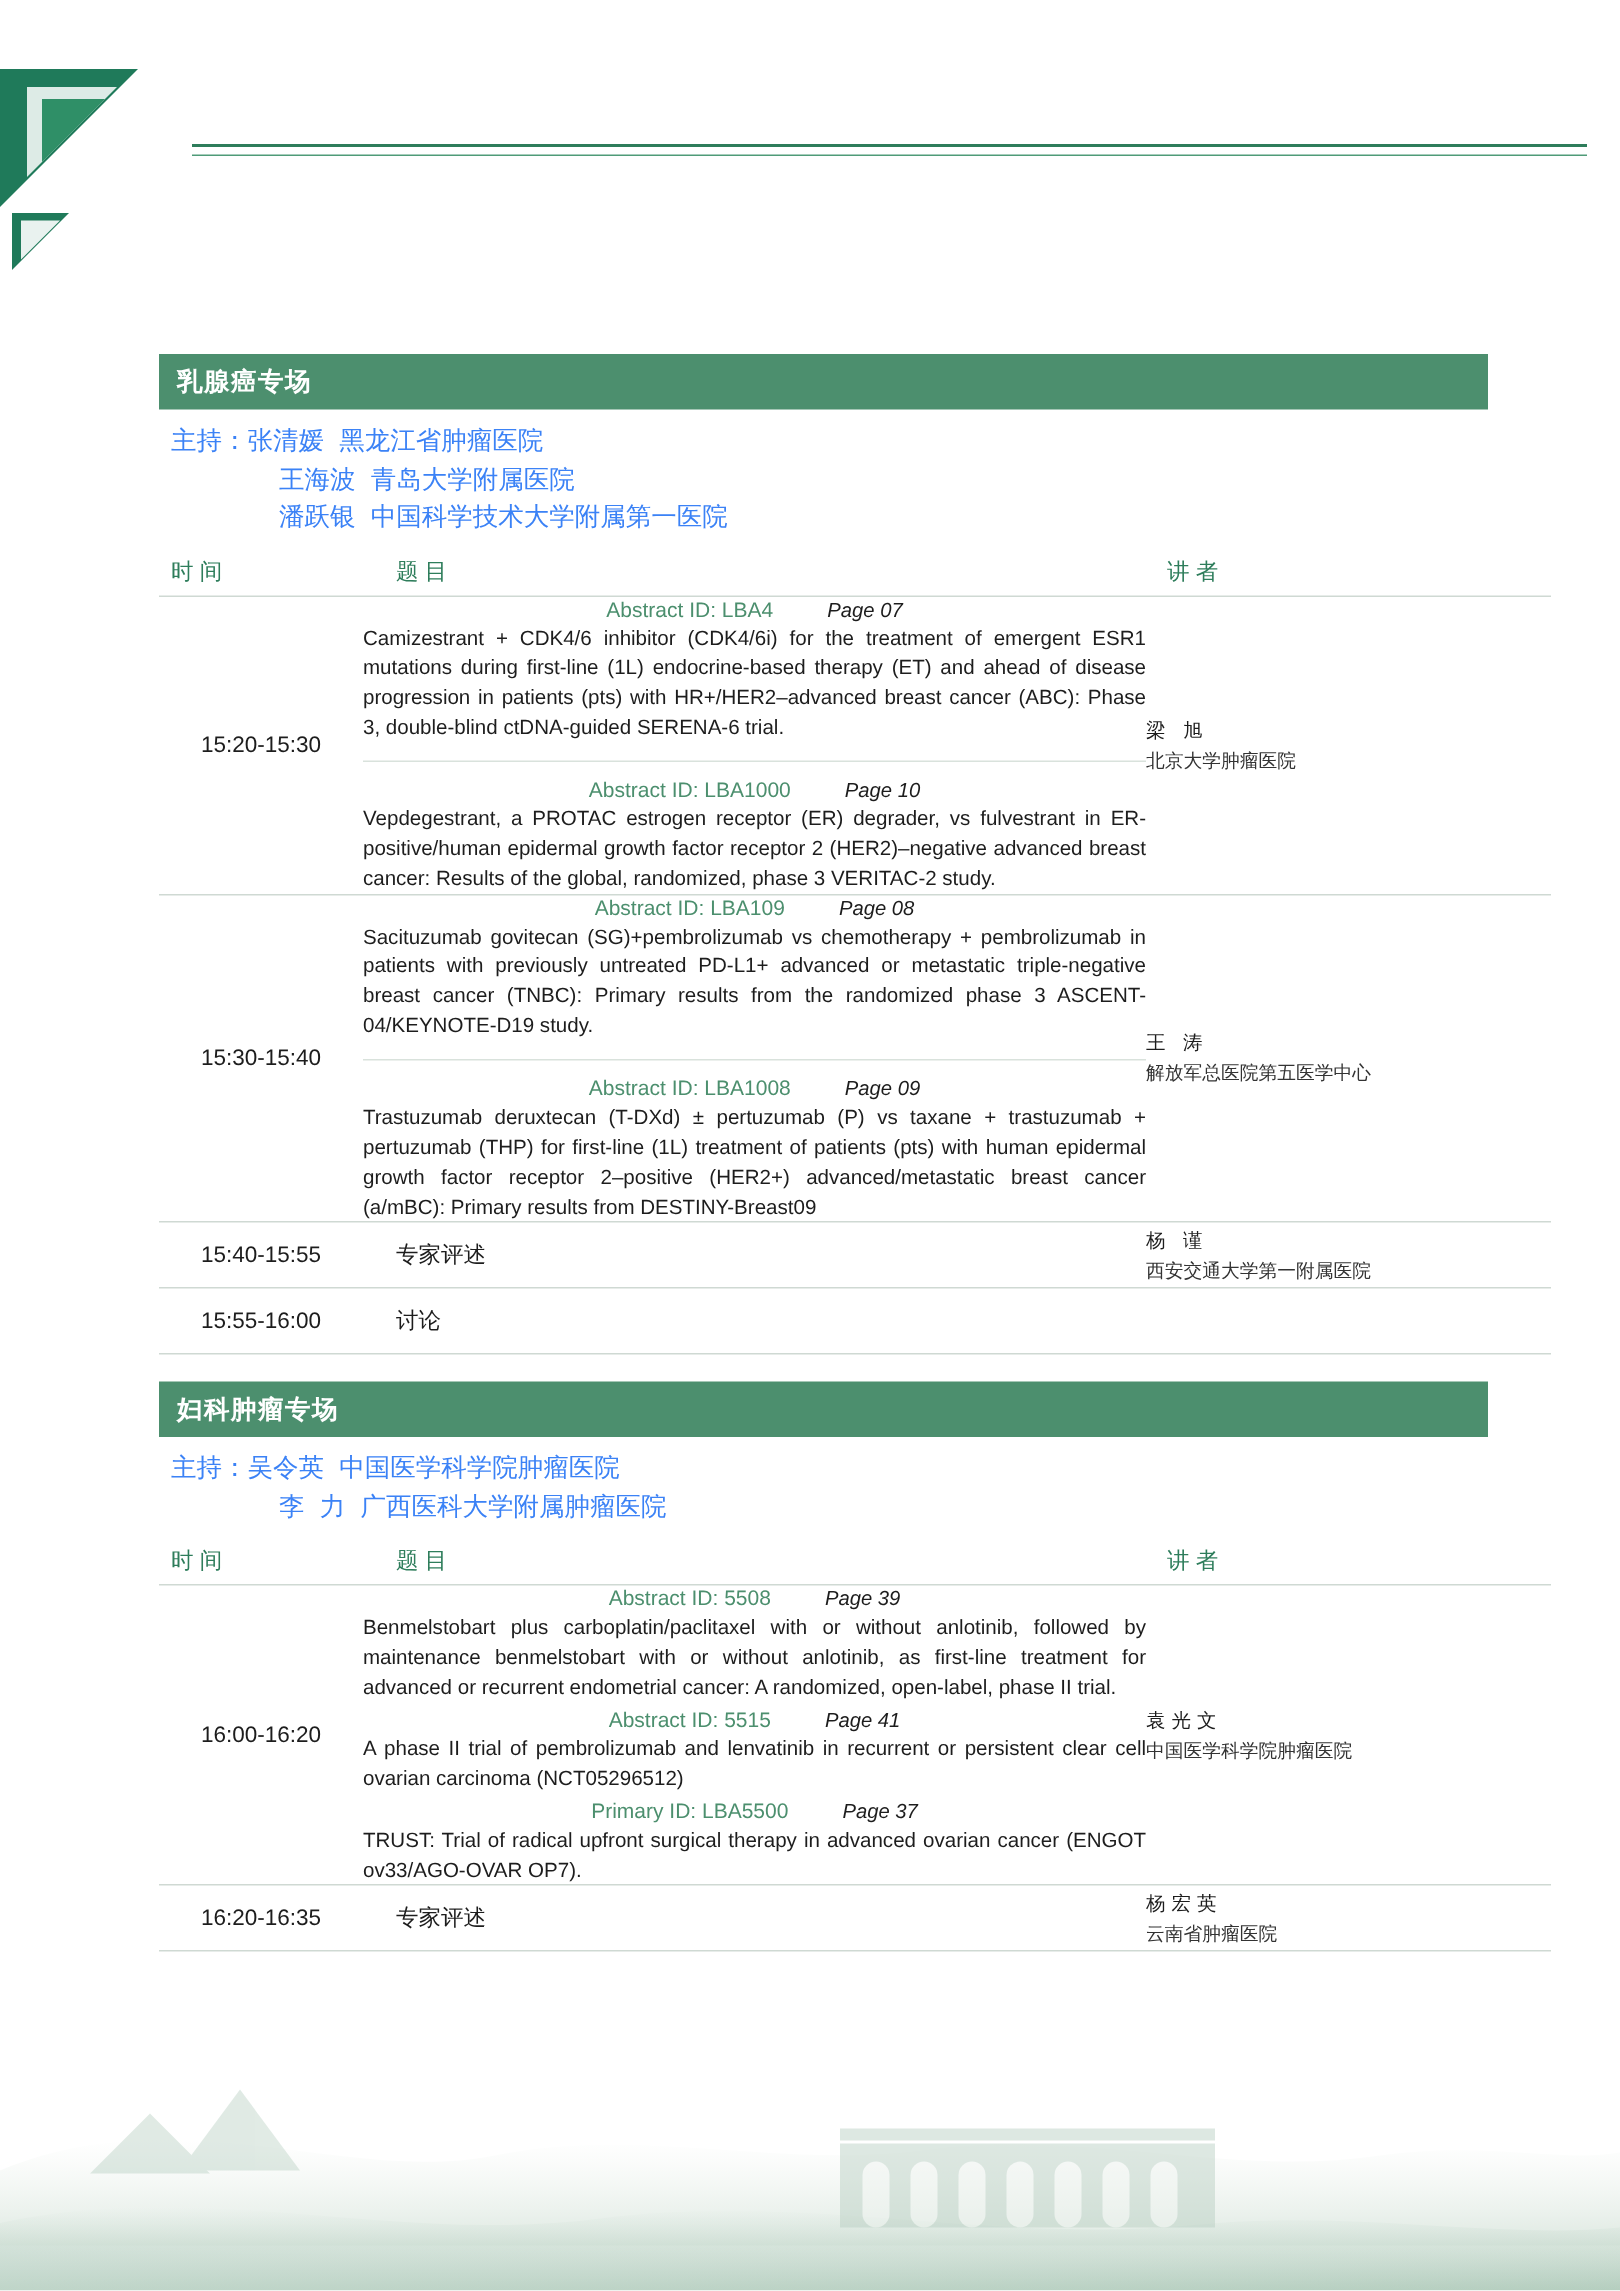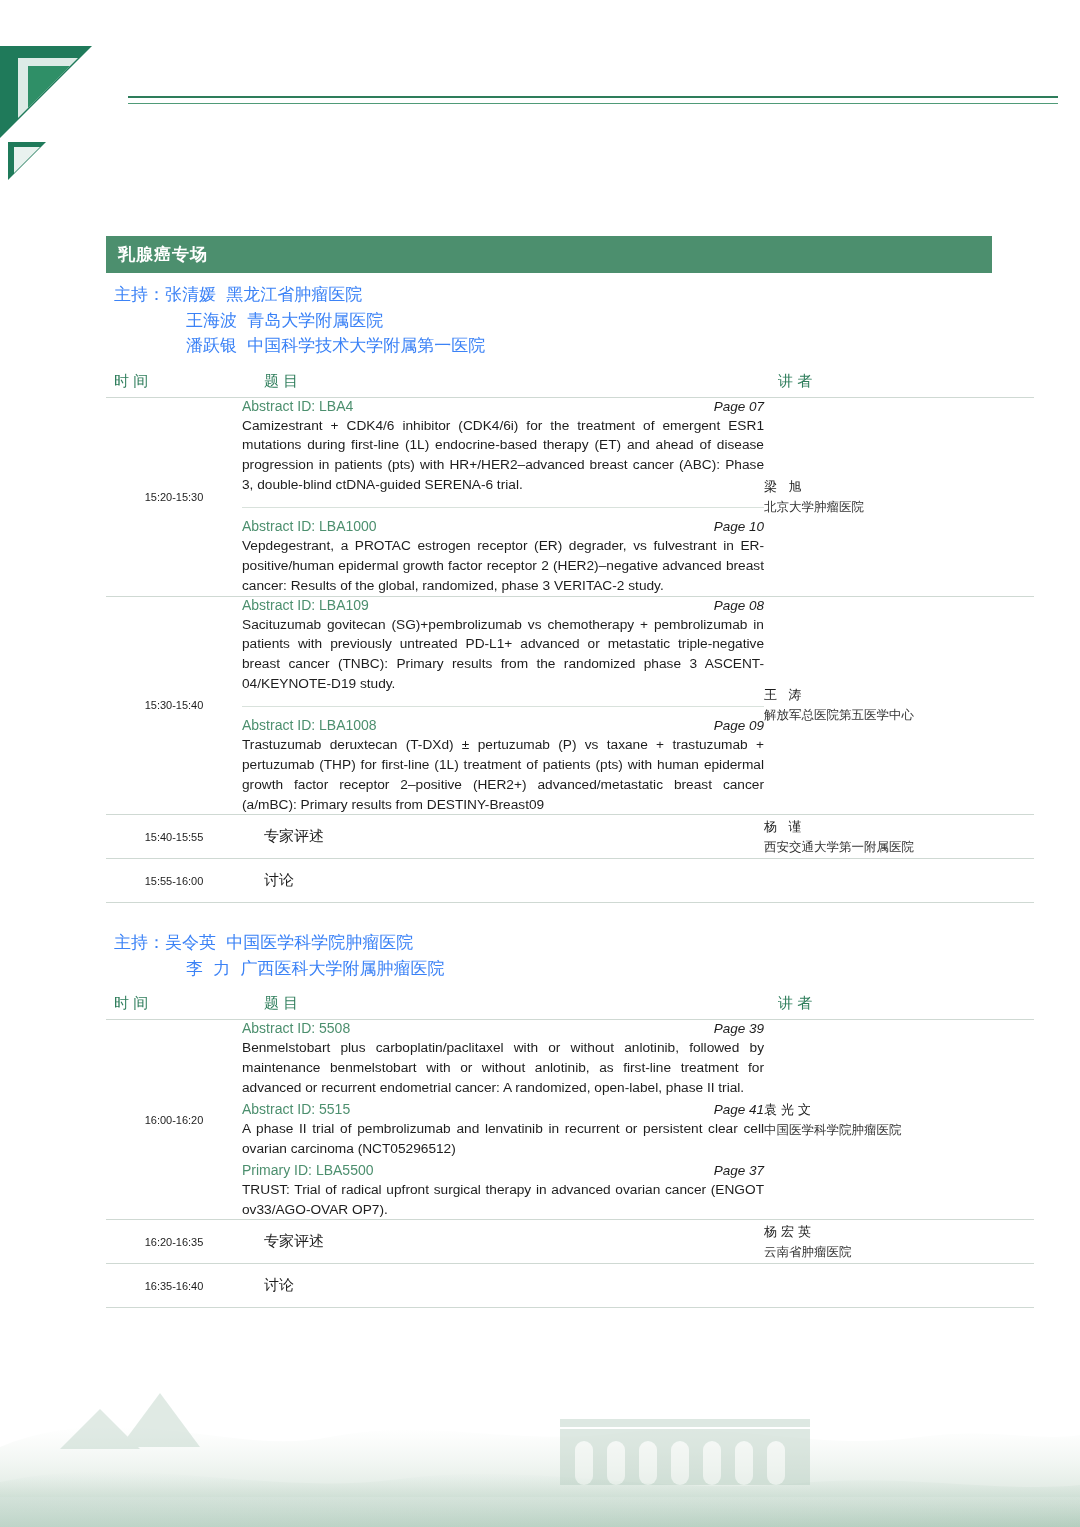--- a/index.html
+++ b/index.html
@@ -107,21 +107,21 @@
   table.sched th.c-title { width: 500px; padding-left: 22px; }
   table.sched th.c-speaker { width: 256px; padding-left: 14px; }
 
   table.sched td {
     vertical-align: middle;
     border-bottom: 1px solid #cfd9d3;
     padding: 0;
   }
   td.time {
     text-align: center;
-    font-size: 11px;
+    font-size: 15px;
     color: #1d1d1d;
     padding: 6px 4px;
   }
   td.title-cell {
     padding: 8px 18px 8px 22px;
   }
   td.speaker {
     padding: 6px 0 6px 14px;
     color: #1d1d1d;
   }
@@ -141,21 +141,21 @@
     padding-top: 10px;
     border-top: 1px solid #d9e2dc;
   }
   .abs-block.nosep + .abs-block.nosep {
     border-top: none;
     margin-top: 3px;
     padding-top: 0;
   }
   .abs-head {
     display: flex;
-    justify-content: space-between;
+    justify-content: center;
     align-items: baseline;
     color: #4c8f6e;
     font-size: 14px;
     margin-bottom: 2px;
     gap: 36px;
   }
   .abs-page {
     font-style: italic;
     color: #1d1d1d;
     font-size: 13.5px;
@@ -330,20 +330,21 @@
             <div class="speaker-affil"></div>
           </td>
         </tr>
       </tbody>
     </table>
   </div>
 
   <div class="section-gap"></div>
 
   <div>
+    <div class="section-title">妇科肿瘤专场</div>
 
     <div class="chairs">
       <div class="chair-line">
         <span class="chair-label">主持：</span>
         <span>吴令英 中国医学科学院肿瘤医院</span>
       </div>
       <div class="chair-line">
         <span class="chair-indent"></span>
         <span>李  力 广西医科大学附属肿瘤医院</span>
       </div>
@@ -393,27 +394,17 @@
           <td class="time">16:20-16:35</td>
           <td>
             <div class="plain-row-text">专家评述</div>
           </td>
           <td class="speaker">
             <div class="speaker-name">杨宏英</div>
             <div class="speaker-affil">云南省肿瘤医院</div>
           </td>
         </tr>
 
-        <tr>
-          <td class="time">16:35-16:40</td>
-          <td>
-            <div class="plain-row-text">讨论</div>
-          </td>
-          <td class="speaker">
-            <div class="speaker-name"></div>
-            <div class="speaker-affil"></div>
-          </td>
-        </tr>
       </tbody>
     </table>
   </div>
 
 </div>
 
 </body></html>

